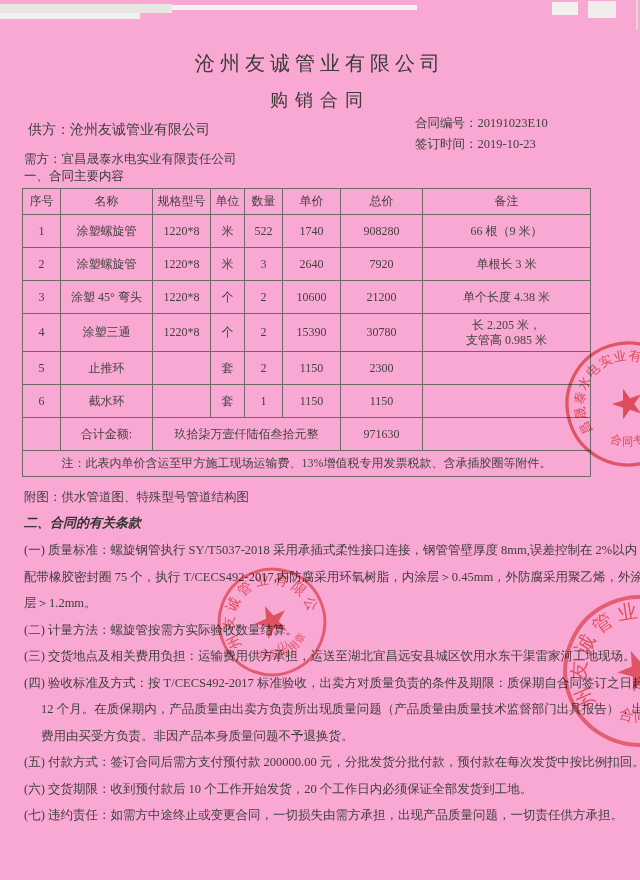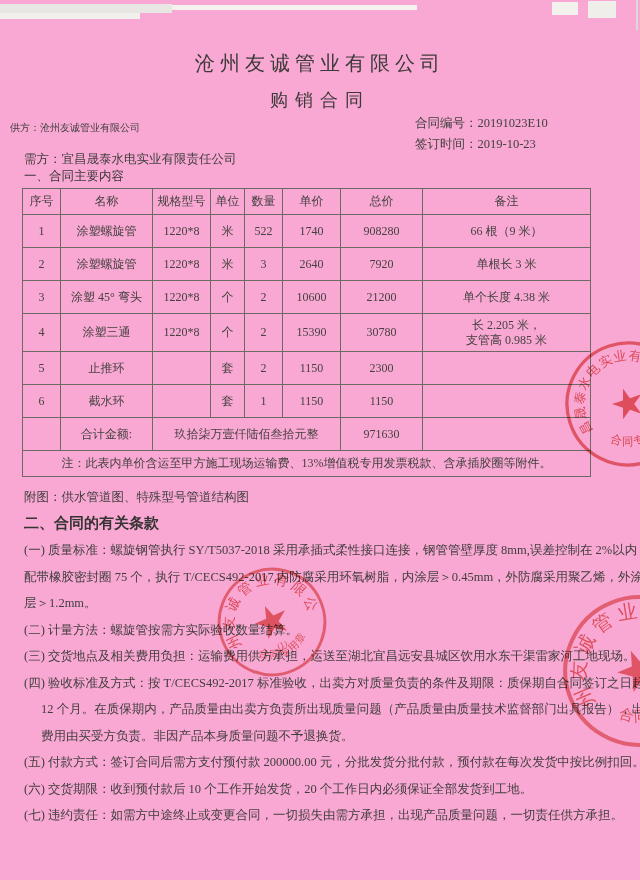--- a/index.html
+++ b/index.html
@@ -7,41 +7,41 @@
     position:relative;width:640px;height:880px;margin:0 auto;
     background:#f9a8d4;overflow:hidden;
     font-family:"Liberation Serif","DejaVu Serif",serif;
     color:#403e3c;
   }
   .artifact{position:absolute;}
   .doc-title{position:absolute;top:50px;left:0;width:100%;text-align:center;
     font-size:20px;letter-spacing:5px;color:#3c3a38;}
   .doc-subtitle{position:absolute;top:88px;left:0;width:100%;text-align:center;
     font-size:18px;letter-spacing:7px;color:#3c3a38;font-family:Liberation Serif, serif;}
-  .party-supplier{position:absolute;top:121px;left:10px;font-size:10px;}
+  .party-supplier{position:absolute;top:121px;left:28px;font-size:14px;}
   .party-buyer{position:absolute;top:151px;left:24px;font-size:12.5px;text-align:center;}
   .meta{position:absolute;top:113px;left:415px;font-size:12.5px;line-height:21px;}
   .sec1-title{position:absolute;top:168px;left:24px;font-size:12.5px;color:#383634;text-align:center;}
   table.items{
     position:absolute;top:188px;left:22px;width:568px;
     border-collapse:collapse;table-layout:fixed;font-size:12px;color:#44413e;
   }
   table.items td,table.items th{
     border:1px solid #6d6a66;text-align:center;vertical-align:middle;
     font-weight:normal;padding:1px 2px;overflow:hidden;
   }
   table.items tr.hdr{height:26px;}
   table.items tr.r{height:33px;}
   table.items tr.r4{height:38px;}
   table.items tr.tot{height:33px;}
   table.items tr.noterow{height:26px;margin-top:35px;}
   td.remark{white-space:pre-line;line-height:15px;}
   td.footnote{text-align:left;padding-left:5px;font-size:12px;}
   .attach-line{position:absolute;top:489px;left:24px;font-size:12.5px;}
-  .sec2-title{position:absolute;top:514px;left:24px;font-size:15px;font-weight:bold;color:#363432;}
+  .sec2-title{position:absolute;top:514px;left:24px;font-size:13px;font-weight:bold;color:#363432;font-style:italic;}
   .terms{position:absolute;top:537px;left:24px;width:606px;font-size:12.5px;color:#403e3c;}
   .terms .ln{height:26.5px;line-height:26.5px;white-space:nowrap;}
   .terms .ind{padding-left:17px;}
   .seal{position:absolute;mix-blend-mode:multiply;pointer-events:none;}
   .seal svg{display:block;}
 </style>
 </head>
 <body>
 
 <div class="page">

